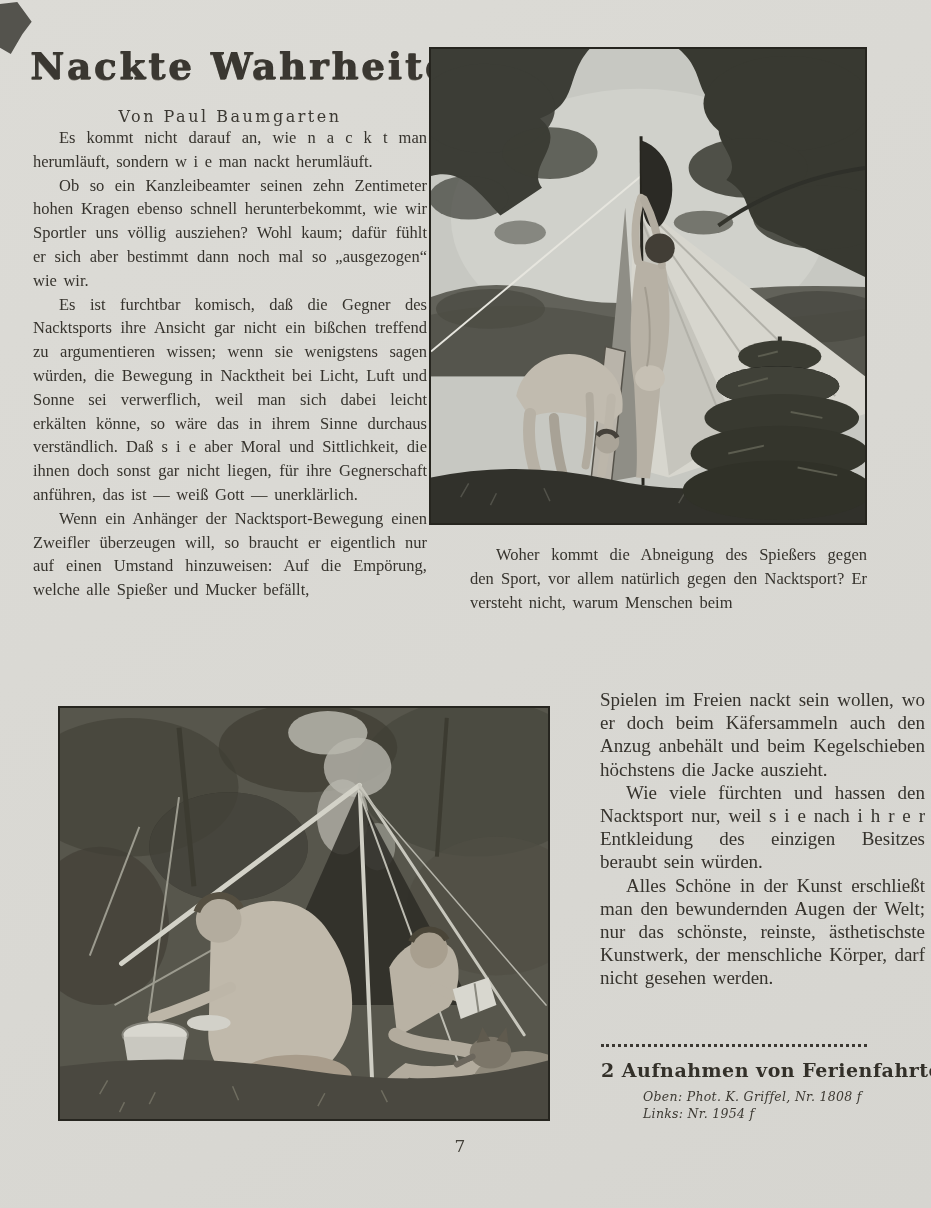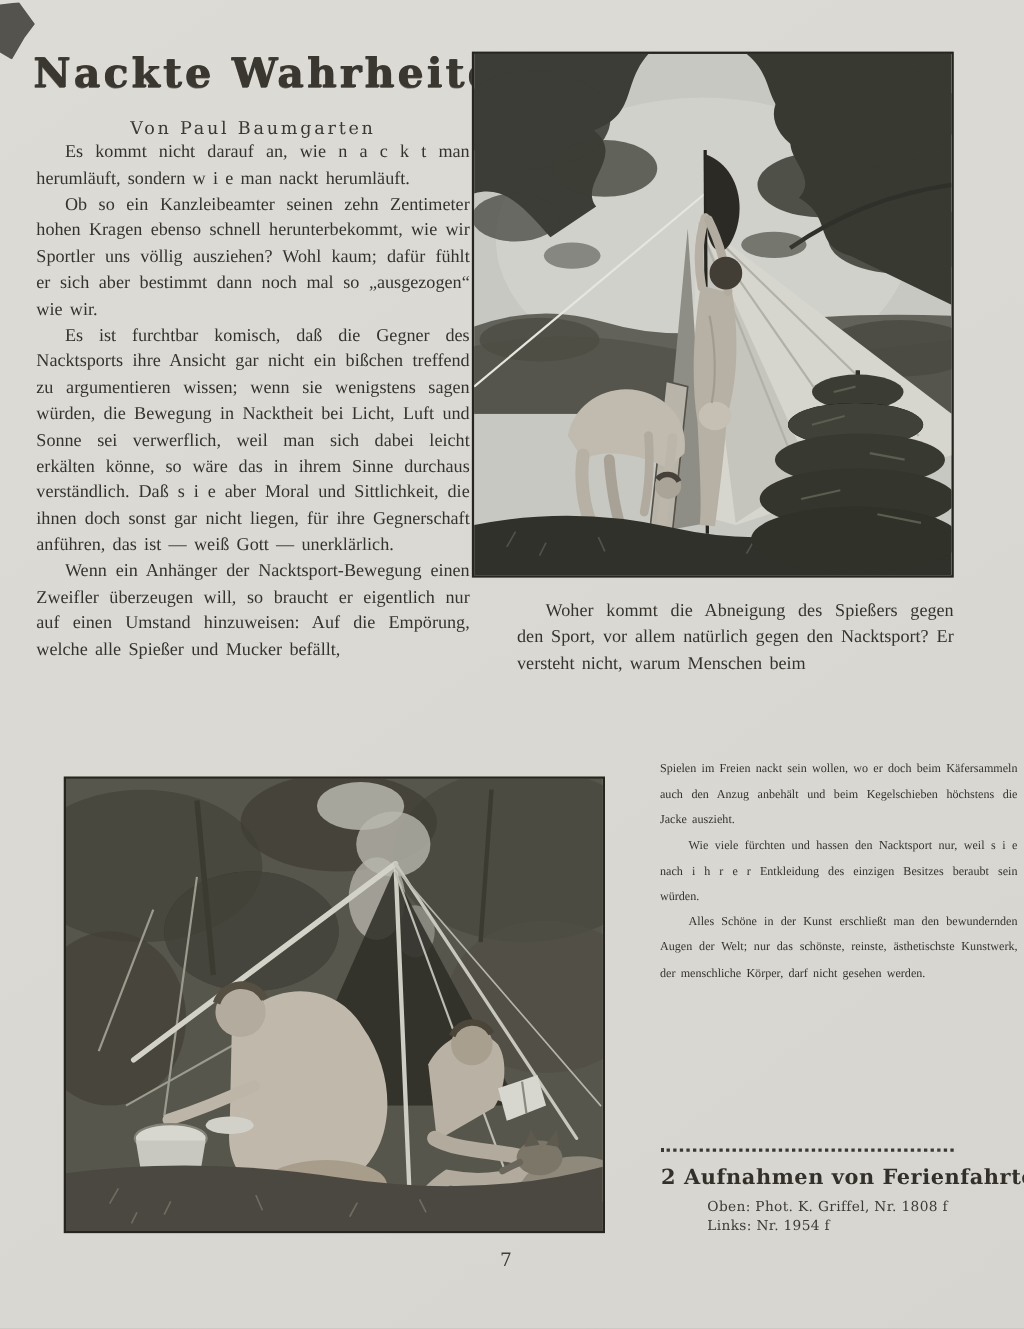--- a/index.html
+++ b/index.html
@@ -20,29 +20,29 @@
     font-size:37px;font-weight:bold;letter-spacing:3px;color:#3a3731;
     text-shadow:1px 0 0 #3a3731,0 1px 0 #6f6c64;
     white-space:nowrap;
   }
   .byline{margin-top:19px;font-size:16px;letter-spacing:2.5px;color:#3c3933;}
   .col{position:absolute;text-align:justify;}
   .col p{margin:0;text-indent:26px;font-family:Liberation Serif, serif;}
   .col p.cont{text-indent:0;}
   .col-left{left:33px;top:126px;width:394px;font-size:16.5px;line-height:23.8px;word-spacing:2.5px;}
   .col-mid{left:470px;top:543px;width:397px;font-size:16.5px;line-height:23.8px;word-spacing:2.5px;}
-  .col-narrow{left:600px;top:688px;width:325px;font-size:11px;line-height:23.2px;word-spacing:2px;}
+  .col-narrow{left:600px;top:688px;width:325px;font-size:19px;line-height:23.2px;word-spacing:2px;}
   .photo{position:absolute;border:2px solid #26251f;box-sizing:border-box;background:#8a897f;}
   .photo-top{left:429px;top:47px;width:438px;height:478px;}
   .photo-bottom{left:58px;top:706px;width:492px;height:415px;}
   .photo svg{display:block;width:100%;height:100%;}
   .caption-block{position:absolute;left:601px;top:1044px;width:266px;}
   .caption-rule{border-top:3px dotted #3b3832;height:0;margin-bottom:12px;}
   .caption-title{font-size:19px;font-weight:bold;letter-spacing:.5px;color:#333029;white-space:nowrap;}
-  .caption-credits{margin-top:7px;padding-left:42px;font-size:12.5px;line-height:17px;color:#3d3a33;letter-spacing:.3px;}
+  .caption-credits{margin-top:7px;padding-left:42px;font-size:12.5px;line-height:17px;color:#3d3a33;letter-spacing:.3px;font-style:italic;}
   .page-number{position:absolute;left:430px;top:1136px;width:60px;text-align:center;font-size:17px;color:#413e37;}
 </style>
 </head>
 <body>
 
 <div class="page">
 
   <div class="corner-artifact"></div>
 
   <div class="masthead">

